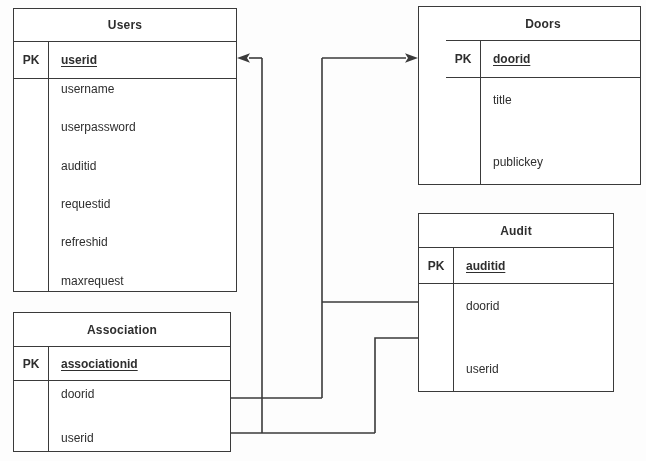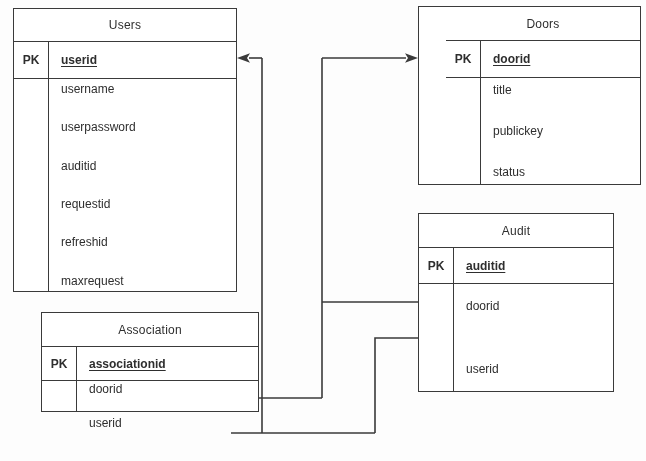--- a/index.html
+++ b/index.html
@@ -25,21 +25,21 @@
   .ertable{
     position:absolute;
     box-sizing:border-box;
     border:1.6px solid var(--line);
     background:#fff;
     display:flex;flex-direction:column;
   }
   .ertable .title{
     flex:0 0 auto;
     border-bottom:1.6px solid var(--line);
-    font-weight:normal;
+    font-weight:bold;
     display:flex;align-items:center;justify-content:center;
     letter-spacing:.2px;
   }
   .pkrow{
     flex:0 0 auto;
     display:flex;
     border-bottom:1.6px solid var(--line);
     text-align:center;
   }
   .pklabel{
@@ -78,21 +78,21 @@
   
   .t-users{left:13px;top:8px;width:224px;height:284px;}
   .t-users .title{height:32px;}
   .t-users .pkrow{height:36px;}
   .t-doors{left:418px;top:6px;width:223px;height:179px;padding-left:27px;}
   .t-doors .title{height:33px;}
   .t-doors .pkrow{height:36px;}
   .t-audit{left:418px;top:213px;width:196px;height:179px;}
   .t-audit .title{height:33px;}
   .t-audit .pkrow{height:35px;}
-  .t-assoc{left:13px;top:312px;width:218px;height:100px;margin-left:28px;}
+  .t-assoc{left:13px;top:312px;width:218px;height:140px;}
   .t-assoc .title{height:33px;}
   .t-assoc .pkrow{height:33px;}
 </style>
 </head>
 <body>
 
 <div class="canvas">
 
   <svg class="connectors" viewBox="0 0 646 461" xmlns="http://www.w3.org/2000/svg">
     <g stroke="#3a3a3a" stroke-width="1.6" fill="none">
@@ -136,21 +136,20 @@
     <div class="title">Doors</div>
     <div class="pkrow">
       <div class="pklabel">PK</div>
       <div class="pkfield">doorid</div>
     </div>
     <div class="tbody">
       <div class="pkcol"></div>
       <div class="fields">
         <div class="fieldrow">title</div>
         <div class="fieldrow">publickey</div>
-        <div class="fieldrow">status</div>
       </div>
     </div>
   </div>
 
   <div class="ertable t-audit">
     <div class="title">Audit</div>
     <div class="pkrow">
       <div class="pklabel">PK</div>
       <div class="pkfield">auditid</div>
     </div>

